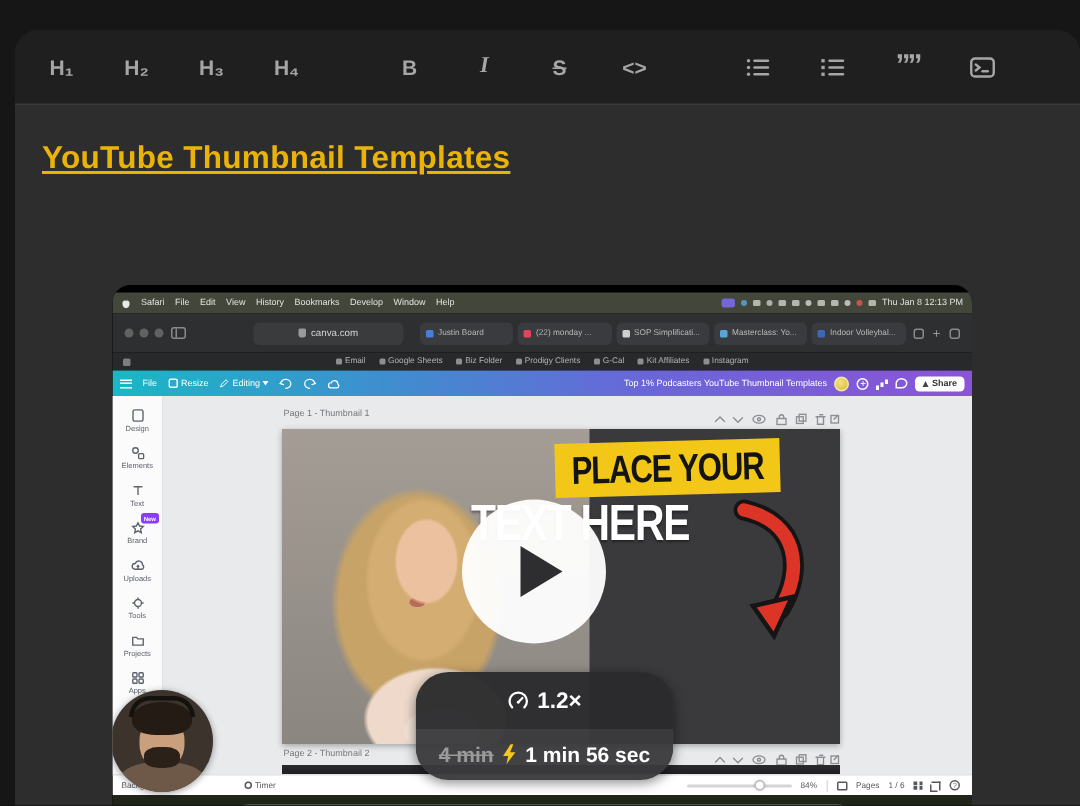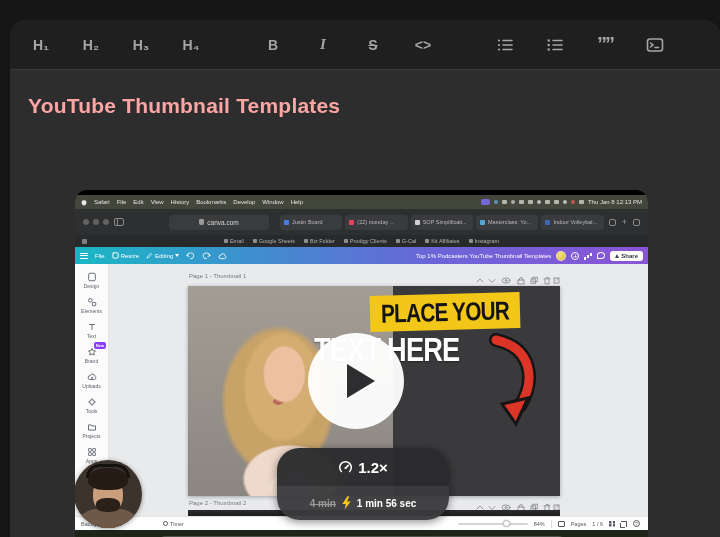--- a/index.html
+++ b/index.html
@@ -17,21 +17,21 @@
     justify-content:center; border-radius:6px; cursor:pointer; }
   .tbtn svg { stroke:#a6a6a6; fill:none; stroke-width:1.6; stroke-linecap:round; }
   .tbtn.italic { font-style:italic; font-family:"Liberation Serif","DejaVu Serif",serif; font-size:15px; }
   .tbtn.strike { text-decoration:line-through; }
   .tbtn.quote { font-size:20px; letter-spacing:-2px; }
   .tbtn.dash { font-weight:normal; font-size:15px; }
   .sep { width:1px; height:26px; background:#474747; margin:0 8px; }
 
   .content { position:relative; height:466px; background:#2d2d2d; }
   .title { position:absolute; left:18px; top:24px; font-size:21px; font-weight:bold;
-    color:#fca5a5; letter-spacing:.2px; }
+    color:#eab308; letter-spacing:.2px;text-decoration:underline; }
 
   
   .video { position:absolute; left:65px; top:120px; width:573px; height:392px;
     background:#000; border-radius:12px; overflow:hidden; }
 
   
   .menubar { position:absolute; left:0; top:5px; width:100%; height:14px; background:#43463b;
     display:flex; align-items:center; font-size:6px; color:#e3e3e0; padding:0 6px; }
   .mb-left { display:flex; gap:7px; align-items:center; }
   .mb-left .apple { width:6px; height:7px; display:inline-block; }
@@ -192,21 +192,21 @@
     background:rgba(255,255,255,.95); z-index:7; display:flex; align-items:center; justify-content:center; cursor:pointer; }
   .playbtn .tri { width:0; height:0; border-top:17px solid transparent; border-bottom:17px solid transparent;
     border-left:28px solid #2e2e30; margin-left:9px; }
 
   .speedpill { position:absolute; left:202px; top:258px; width:172px; height:72px; border-radius:22px;
     overflow:hidden; z-index:8; box-shadow:0 2px 8px rgba(0,0,0,.45); }
   .sp-row1 { height:38px; background:rgba(43,43,45,.96); display:flex; align-items:center;
     justify-content:center; gap:5px; color:#fff; font-size:15px; font-weight:bold; }
   .sp-row1 svg { stroke:#fff; fill:none; stroke-width:1.4; stroke-linecap:round; }
   .sp-row2 { height:34px; background:rgba(58,58,60,.96); display:flex; align-items:center;
-    justify-content:center; gap:5px; font-size:10px; font-weight:bold; color:#fff; }
+    justify-content:center; gap:5px; font-size:14px; font-weight:bold; color:#fff; }
   .sp-orig { color:#9a9a9a; text-decoration:line-through; }
 </style>
 </head>
 <body>
 
 <div class="stage">
   <div class="card">
 
     <div class="toolbar">
       <button class="tbtn">H₁</button>

